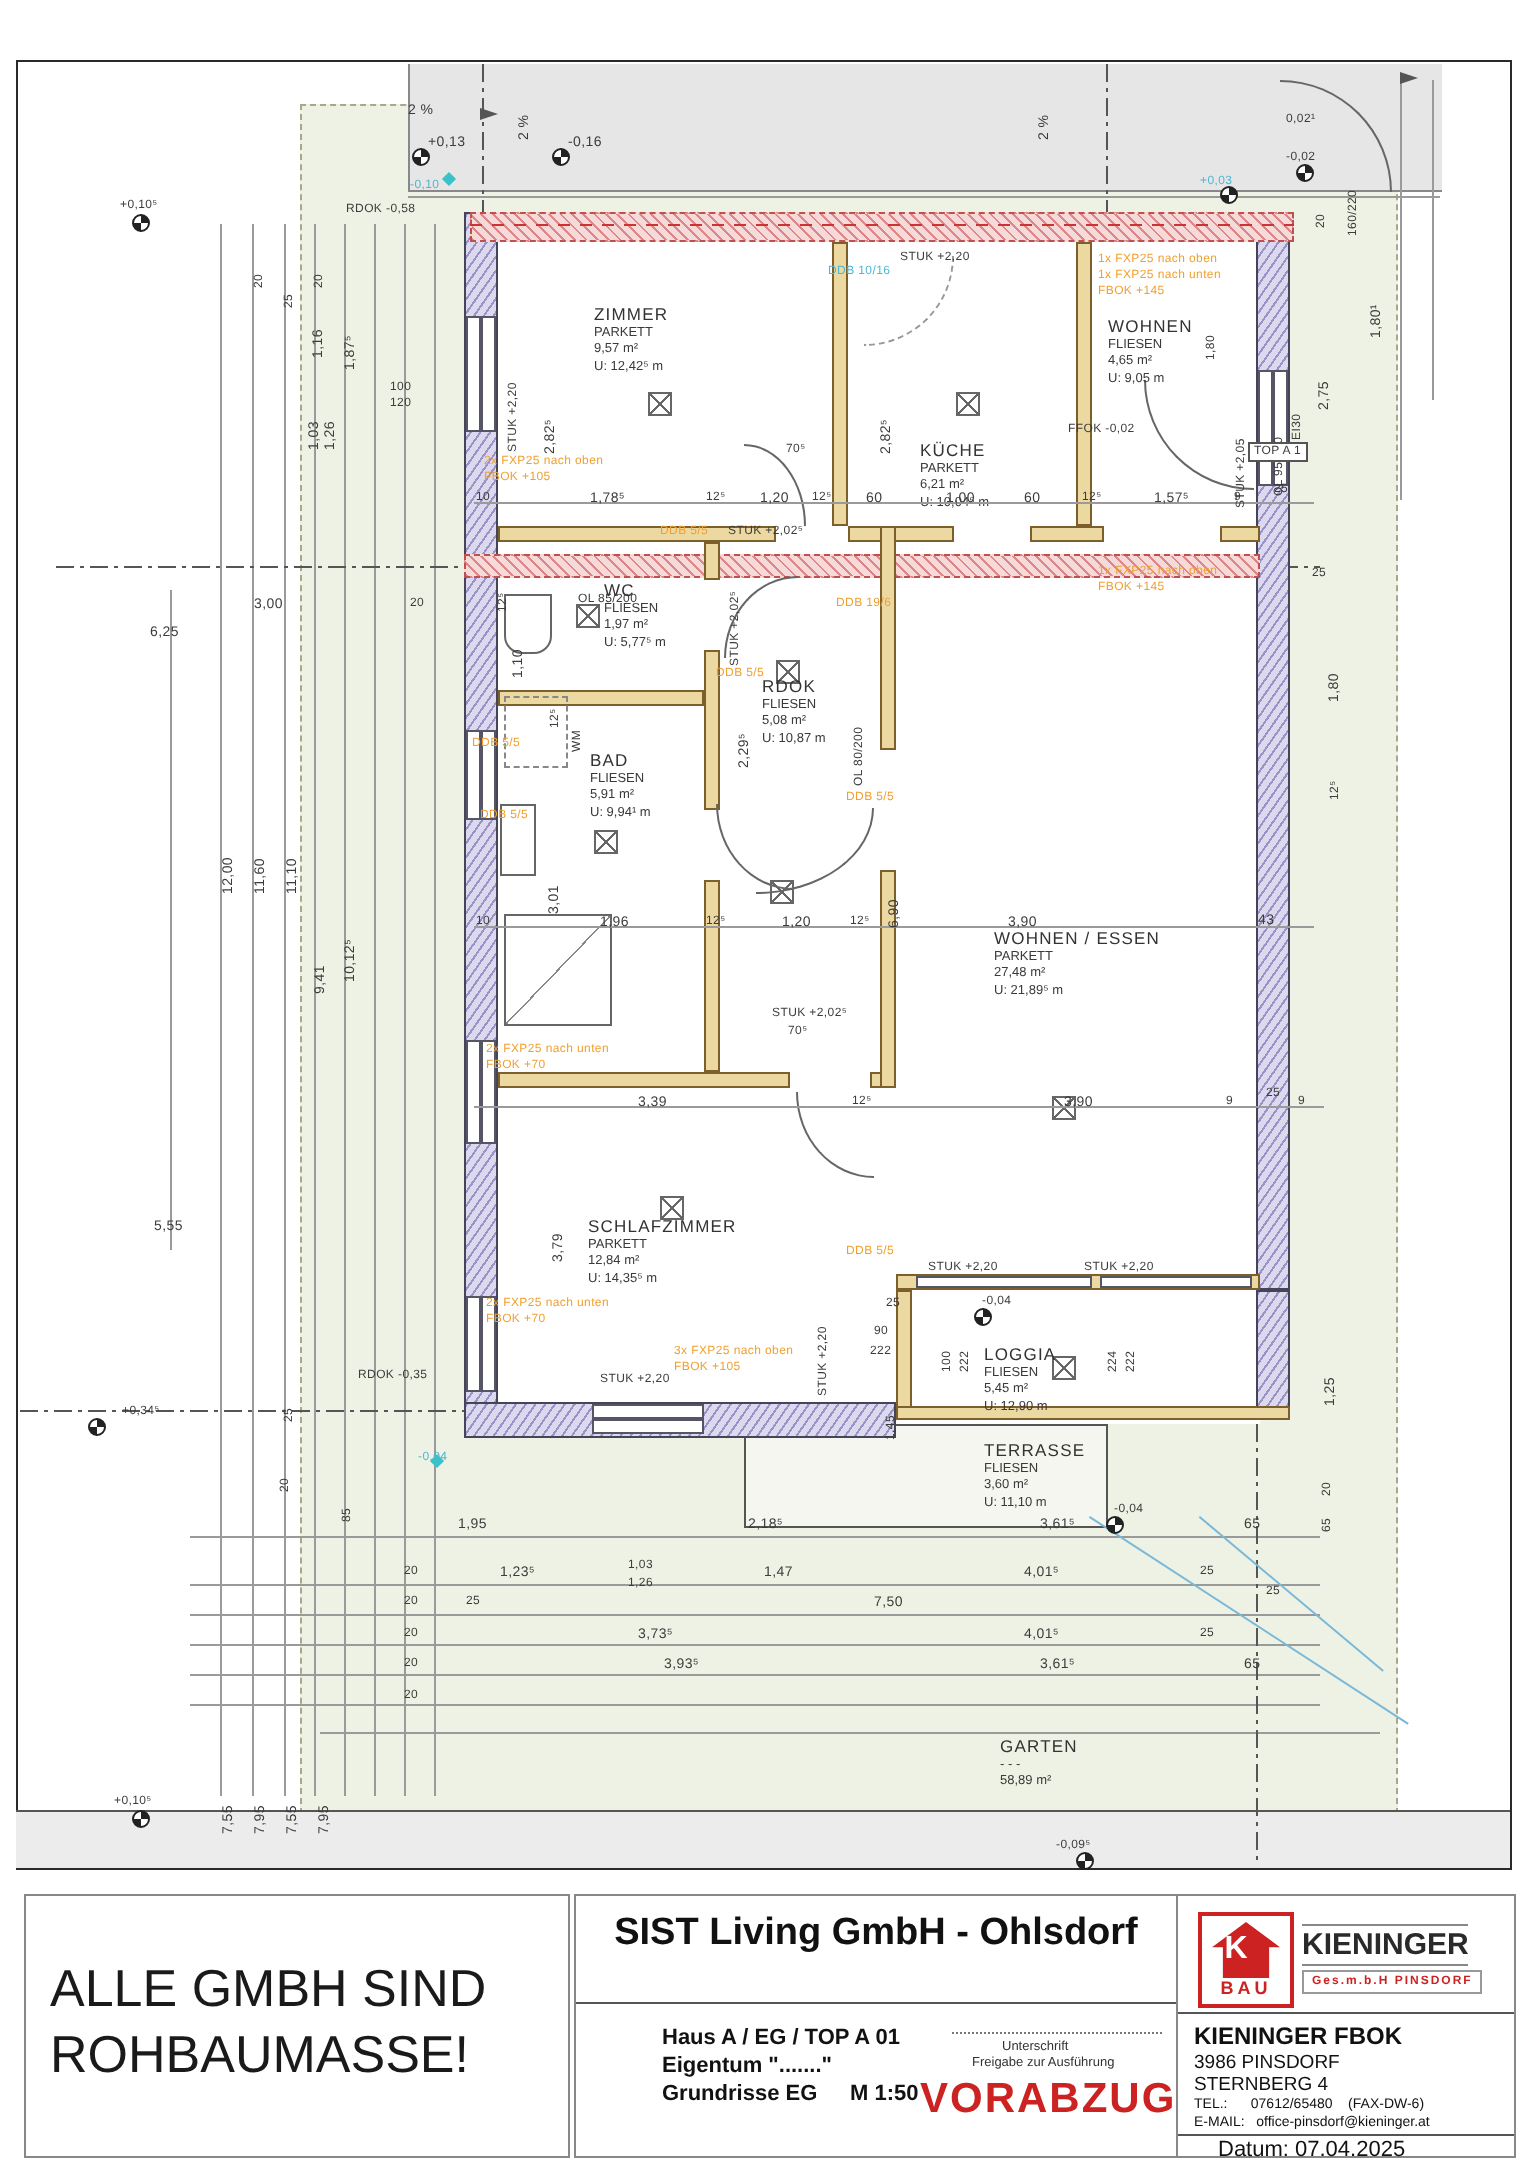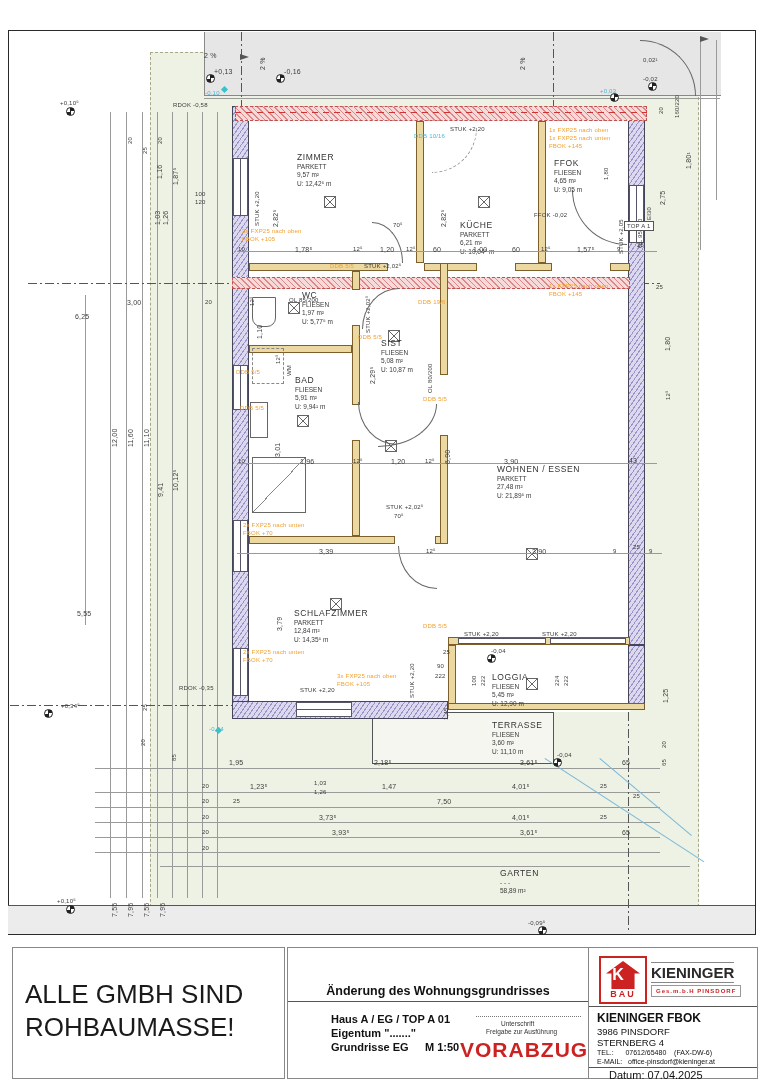--- a/index.html
+++ b/index.html
@@ -170,33 +170,33 @@
     <div class="rl">9,57 m²</div>
     <div class="rl">U: 12,42⁵ m</div>
   </div>
   <div class="room" style="left:460px;top:220px;">
     <div class="rn">KÜCHE</div>
     <div class="rl">PARKETT</div>
     <div class="rl">6,21 m²</div>
     <div class="rl">U: 10,04⁵ m</div>
   </div>
   <div class="room" style="left:554px;top:158px;">
-    <div class="rn">FFOK</div>
+    <div class="rn">WOHNEN</div>
     <div class="rl">FLIESEN</div>
     <div class="rl">4,65 m²</div>
     <div class="rl">U: 9,05 m</div>
   </div>
   <div class="room" style="left:302px;top:290px;">
     <div class="rn">WC</div>
     <div class="rl">FLIESEN</div>
     <div class="rl">1,97 m²</div>
     <div class="rl">U: 5,77⁵ m</div>
   </div>
   <div class="room" style="left:381px;top:338px;">
-    <div class="rn">SIST</div>
+    <div class="rn">RDOK</div>
     <div class="rl">FLIESEN</div>
     <div class="rl">5,08 m²</div>
     <div class="rl">U: 10,87 m</div>
   </div>
   <div class="room" style="left:295px;top:375px;">
     <div class="rn">BAD</div>
     <div class="rl">FLIESEN</div>
     <div class="rl">5,91 m²</div>
     <div class="rl">U: 9,94¹ m</div>
   </div>
@@ -389,21 +389,21 @@
   <i class="lb r" style="left:166px;top:910px">7,95</i>
   <i class="lb s" style="left:57px;top:898px">+0,10⁵</i>
   <i class="lb s" style="left:528px;top:920px">-0,09⁵</i>
   <i class="lb s" style="left:643px;top:57px">0,02¹</i>
 
   <div class="tbox" style="left:12px;top:947px;width:271px;height:130px;">
     <div class="tt" style="left:12px;top:30px;width:250px;font-size:26px;line-height:1.25;white-space:normal;color:#1a1a1a;">ALLE GMBH SIND ROHBAUMASSE!</div>
   </div>
 
   <div class="tbox" style="left:287px;top:947px;width:300px;height:130px;">
-    <div class="tt" style="left:0;top:36px;width:300px;text-align:center;font-size:12.5px;font-weight:bold;">Änderung des Wohnungsgrundrisses</div>
+    <div class="tt" style="left:0;top:8px;width:300px;text-align:center;font-size:19px;font-weight:bold;">SIST Living GmbH - Ohlsdorf</div>
     <div class="hl" style="left:0;top:53px;width:300px;"></div>
     <div class="tt" style="left:43px;top:65px;font-size:11px;font-weight:bold;">Haus A / EG / TOP A 01</div>
     <div class="tt" style="left:43px;top:79px;font-size:11px;font-weight:bold;">Eigentum "......."</div>
     <div class="tt" style="left:43px;top:93px;font-size:11px;font-weight:bold;">Grundrisse EG</div>
     <div class="tt" style="left:137px;top:93px;font-size:11px;font-weight:bold;">M 1:50</div>
     <div class="dot" style="left:188px;top:68px;width:105px;"></div>
     <div class="tt" style="left:213px;top:72px;font-size:6.5px;color:#333;">Unterschrift</div>
     <div class="tt" style="left:198px;top:80px;font-size:6.5px;color:#333;">Freigabe zur Ausführung</div>
     <div class="tt stamp" style="left:172px;top:90px;font-size:21px;letter-spacing:1px;">VORABZUG</div>
   </div>

